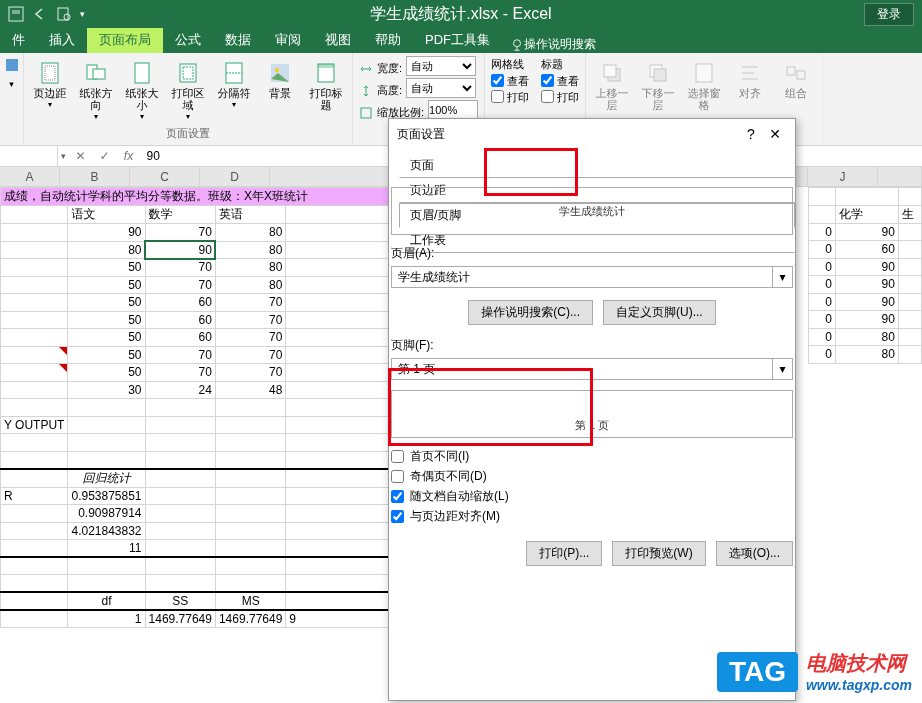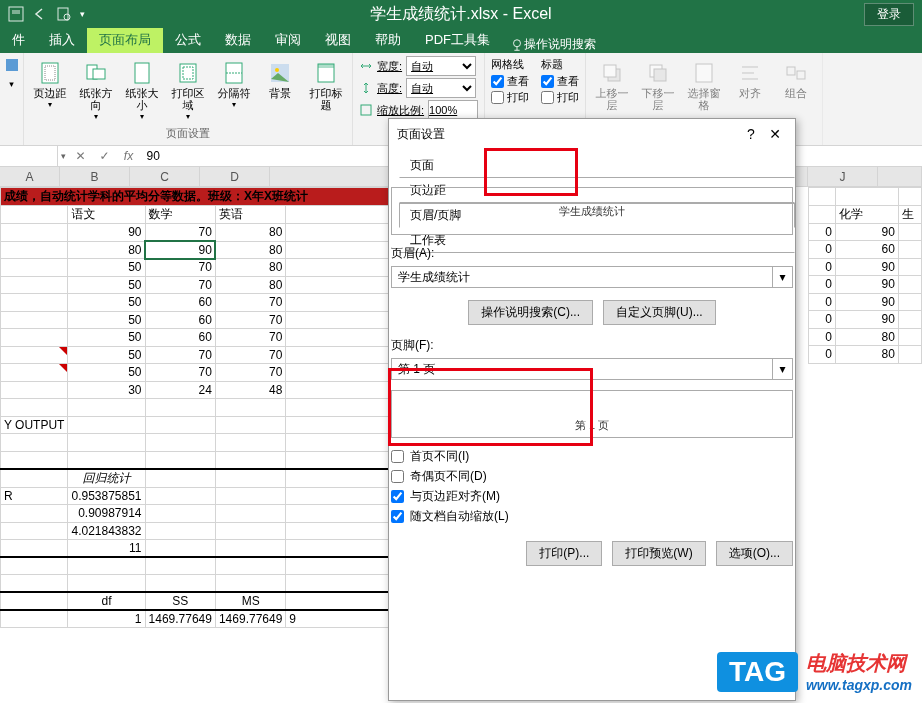--- a/index.html
+++ b/index.html
@@ -19,45 +19,45 @@
 .ribbon-tell { display: flex; align-items: center; padding: 0 8px; }
 
 
 .ribbon { height: 93px; background: #f3f3f3; border-bottom: 1px solid #d4d4d4; display: flex; position: relative; }
 .ribbon-group { display: flex; flex-direction: column; border-right: 1px solid #e1e1e1; padding: 2px 4px; }
 .ribbon-group-buttons { display: flex; flex: 1; align-items: flex-start; gap: 2px; padding-top: 4px; }
 .ribbon-group-label { text-align: center; font-size: 11px; color: #666; padding: 2px 0; }
 .big-btn { display: flex; flex-direction: column; align-items: center; width: 44px; cursor: pointer; padding: 2px; gap: 2px; }
 .big-btn svg { width: 24px; height: 24px; }
 .big-btn span { font-size: 11px; text-align: center; line-height: 1.1; }
-.field-row { display: flex; align-items: center; gap: 4px; margin: 1px 0; font-size: 11px; text-decoration: underline; }
+.field-row { display: flex; align-items: flex-end; gap: 4px; margin: 1px 0; font-size: 11px; }
 .field-row select, .field-row input { height: 20px; font-size: 11px; border: 1px solid #ababab; background: #fff; }
 .scale-group { padding: 2px 6px; }
 .scale-group .field-row svg { width: 14px; height: 14px; }
-.chk { display: flex; align-items: center; gap: 3px; font-size: 11px; margin: 1px 0; }
+.chk { display: flex; align-items: flex-start; gap: 3px; font-size: 11px; margin: 1px 0; }
 .chk input { margin: 0; }
 .left-partial { width: 24px; border-right: 1px solid #e1e1e1; display: flex; flex-direction: column; align-items: center; padding-top: 4px; gap: 6px; }
 .left-partial svg { width: 16px; height: 16px; }
 
 
 .formula-bar { height: 21px; border-bottom: 1px solid #d4d4d4; display: flex; align-items: center; background: #fff; }
 .name-box { width: 58px; border-right: 1px solid #d4d4d4; padding-left: 6px; font-size: 12px; height: 100%; display: flex; align-items: center; }
 .fb-btns { display: flex; height: 100%; }
 .fb-btn { width: 24px; display: flex; align-items: center; justify-content: center; color: #777; }
 .fb-input { flex: 1; padding-left: 6px; font-size: 12px; }
 
 
 .grid-area { position: relative; height: 530px; overflow: hidden; }
 .col-headers { display: flex; height: 20px; background: #f0f0f0; border-bottom: 1px solid #d4d4d4; position: relative; }
 .col-header { border-right: 1px solid #d4d4d4; text-align: center; font-size: 12px; color: #555; line-height: 20px; background: #e6e6e6; }
 table.sheet { border-collapse: collapse; table-layout: fixed; }
 table.sheet td { border: 1px solid #d4d4d4; height: 17.5px; font-size: 12px; padding: 0 3px; text-align: right; overflow: hidden; white-space: nowrap; }
 table.sheet td.left { text-align: left; }
 table.sheet td.center { text-align: center; }
-.row-title td { text-align: left; background: #b91c1c; font-weight: bold; }
+.row-title td { text-align: left; background: #f0abfc; }
 .active-cell { outline: 2px solid #217346; outline-offset: -1px; }
 .redtri { position: relative; }
 .redtri::before { content: ''; position: absolute; top: 0; right: 0; border: 4px solid transparent; border-top-color: #c00; border-right-color: #c00; }
 .thick-border-top td { border-top: 2px solid #000 !important; }
 .thick-border-bottom td { border-bottom: 2px solid #000 !important; }
 .right-cols { position: absolute; left: 808px; top: 0; }
 
 
 .dialog-shadow { position: absolute; left: 388px; top: 118px; width: 408px; height: 583px; background: #fff; border: 1px solid #999; box-shadow: 2px 2px 8px rgba(0,0,0,0.3); z-index: 100; display: flex; flex-direction: column; }
 .dialog-title { height: 30px; display: flex; align-items: center; padding: 0 8px; font-size: 12px; }
@@ -596,25 +596,25 @@
     <label class="chk2">
         <input type="checkbox" style="">
         <span>首页不同(I)</span>
       </label>
     <label class="chk2">
         <input type="checkbox" style="">
         <span>奇偶页不同(D)</span>
       </label>
     <label class="chk2">
         <input type="checkbox" checked="" style="">
-        <span>与页边距对齐(M)</span>
+        <span>随文档自动缩放(L)</span>
       </label>
     <label class="chk2">
         <input type="checkbox" checked="" style="">
-        <span>随文档自动缩放(L)</span>
+        <span>与页边距对齐(M)</span>
       </label>
     <div class="btn-row right" style="margin-top:16px">
       <button class="dlg-btn2">打印(P)...</button>
       <button class="dlg-btn2">打印预览(W)</button>
       <button class="dlg-btn2">选项(O)...</button>
     </div>
   </div>
 </div>
 
 <div class="red-box red1"></div>

